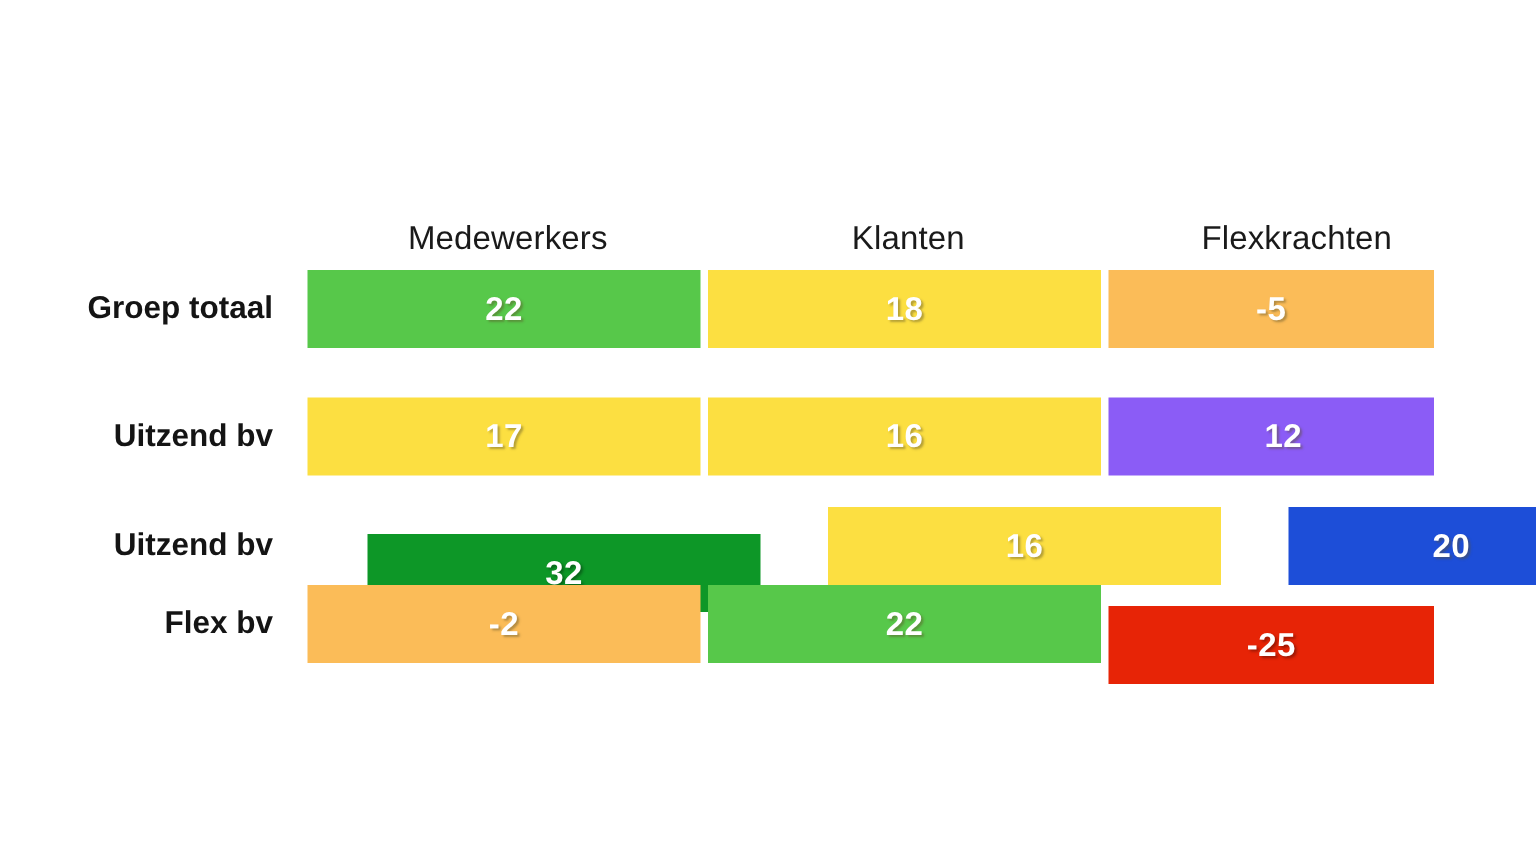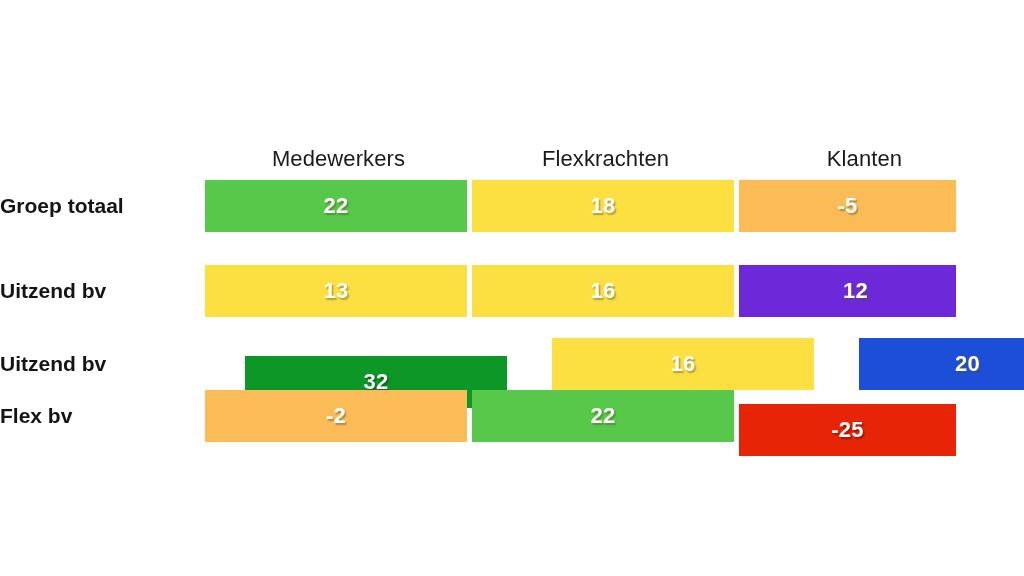--- a/index.html
+++ b/index.html
@@ -50,21 +50,21 @@
     left: 0;
     width: 1024px;
     height: 52px;
   }
   .row-total   { top: 180px; }
   .row-g0      { top: 265px; }
   .row-g1      { top: 320px; gap: 40px; }
   .row-g2      { top: 375px; }
 
   .row-label {
-    text-align: left;
+    text-align: right;
     padding-right: 23px;
     font-size: 21px;
     font-weight: bold;
     color: #141414;
     white-space: nowrap;
     line-height: 52px;
   }
 
   .cell {
     height: 52px;
@@ -90,46 +90,46 @@
   }
 </style>
 </head>
 <body style="background-color: rgb(255, 255, 255);">
 
 <div id="scorecard">
 
   <div class="header-row">
     <div class="corner-spacer"></div>
     <div class="col-header">Medewerkers</div>
+    <div class="col-header">Klanten</div>
     <div class="col-header">Flexkrachten</div>
-    <div class="col-header">Klanten</div>
   </div>
 
   <div class="data-row row-total">
     <div class="row-label">Groep totaal</div>
     <div class="cell" style="background-color: rgb(87, 200, 74);">
       <span class="cell-value">22</span>
     </div>
     <div class="cell" style="background-color: rgb(252, 223, 65);">
       <span class="cell-value">18</span>
     </div>
     <div class="cell cell-last" style="background-color: rgb(251, 188, 88);">
       <span class="cell-value">-5</span>
     </div>
   </div>
 
   <div class="data-row row-g0">
     <div class="row-label">Uitzend bv</div>
     <div class="cell" style="background-color: rgb(252, 223, 65);">
-      <span class="cell-value">13</span>
+      <span class="cell-value">17</span>
     </div>
     <div class="cell" style="background-color: rgb(252, 223, 65);">
       <span class="cell-value">16</span>
     </div>
-    <div class="cell cell-last" style="background-color: #6d28d9; padding-left: 16px;">
+    <div class="cell cell-last" style="background-color: #8b5cf6; padding-left: 16px;">
       <span class="cell-value">12</span>
     </div>
   </div>
 
   <div class="data-row row-g1">
     <div class="row-label">Uitzend bv</div>
     <div class="cell" style="background-color: rgb(13, 151, 39); margin-top: 36px;">
       <span class="cell-value on-dark">32</span>
     </div>
     <div class="cell" style="background-color: rgb(252, 223, 65);">

